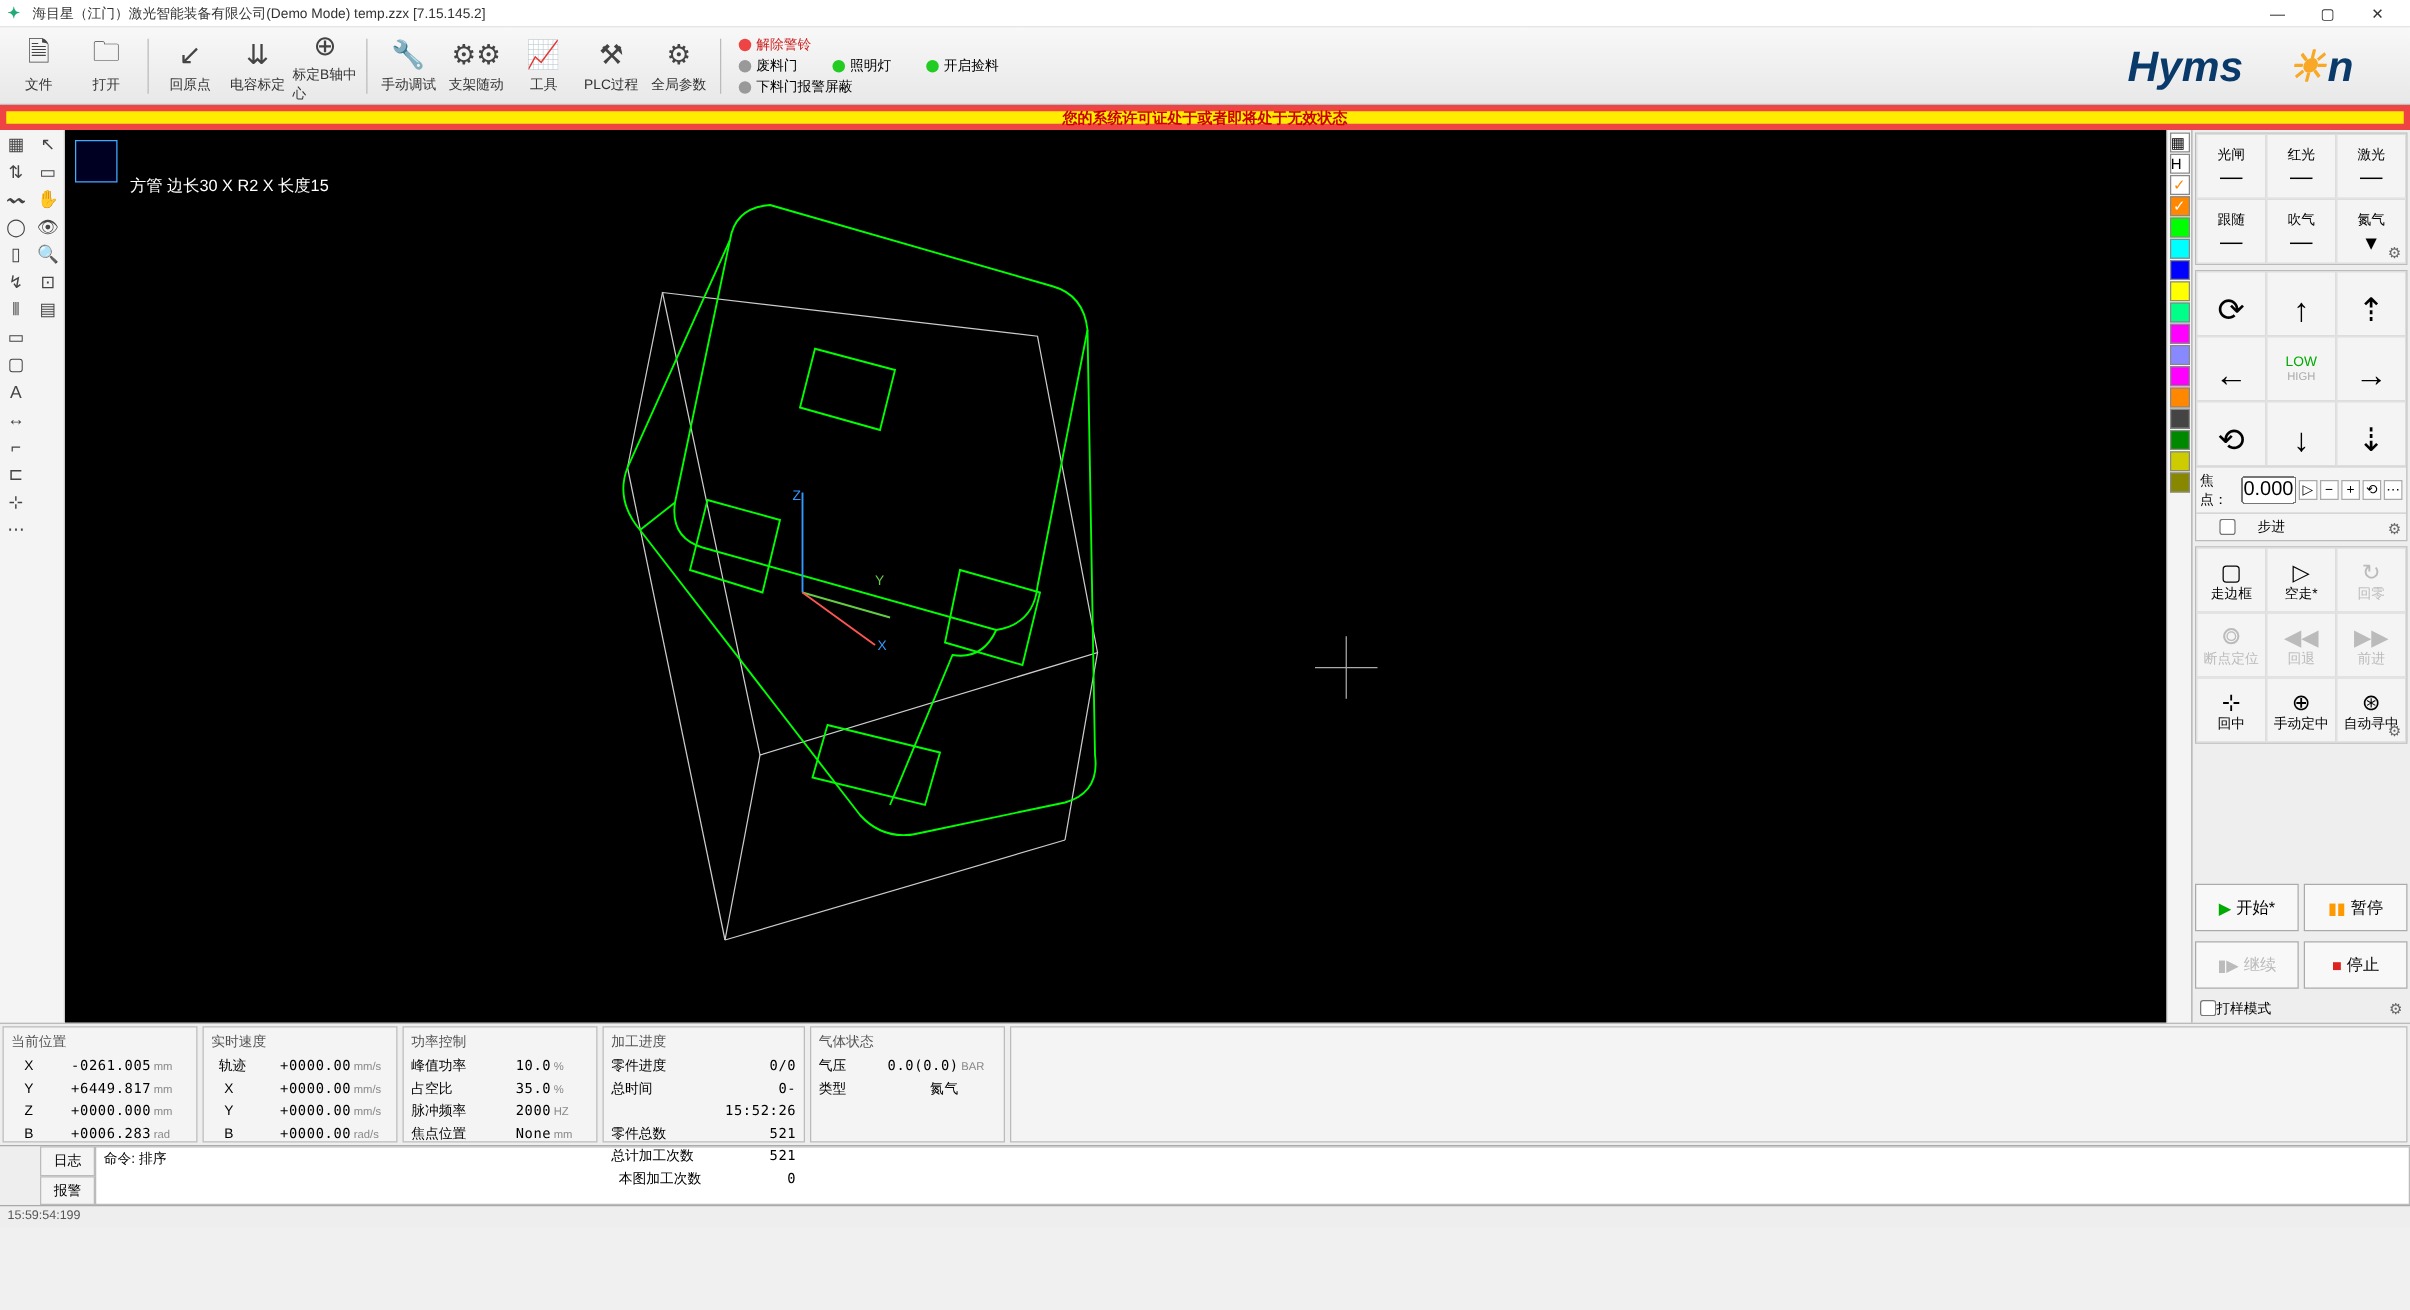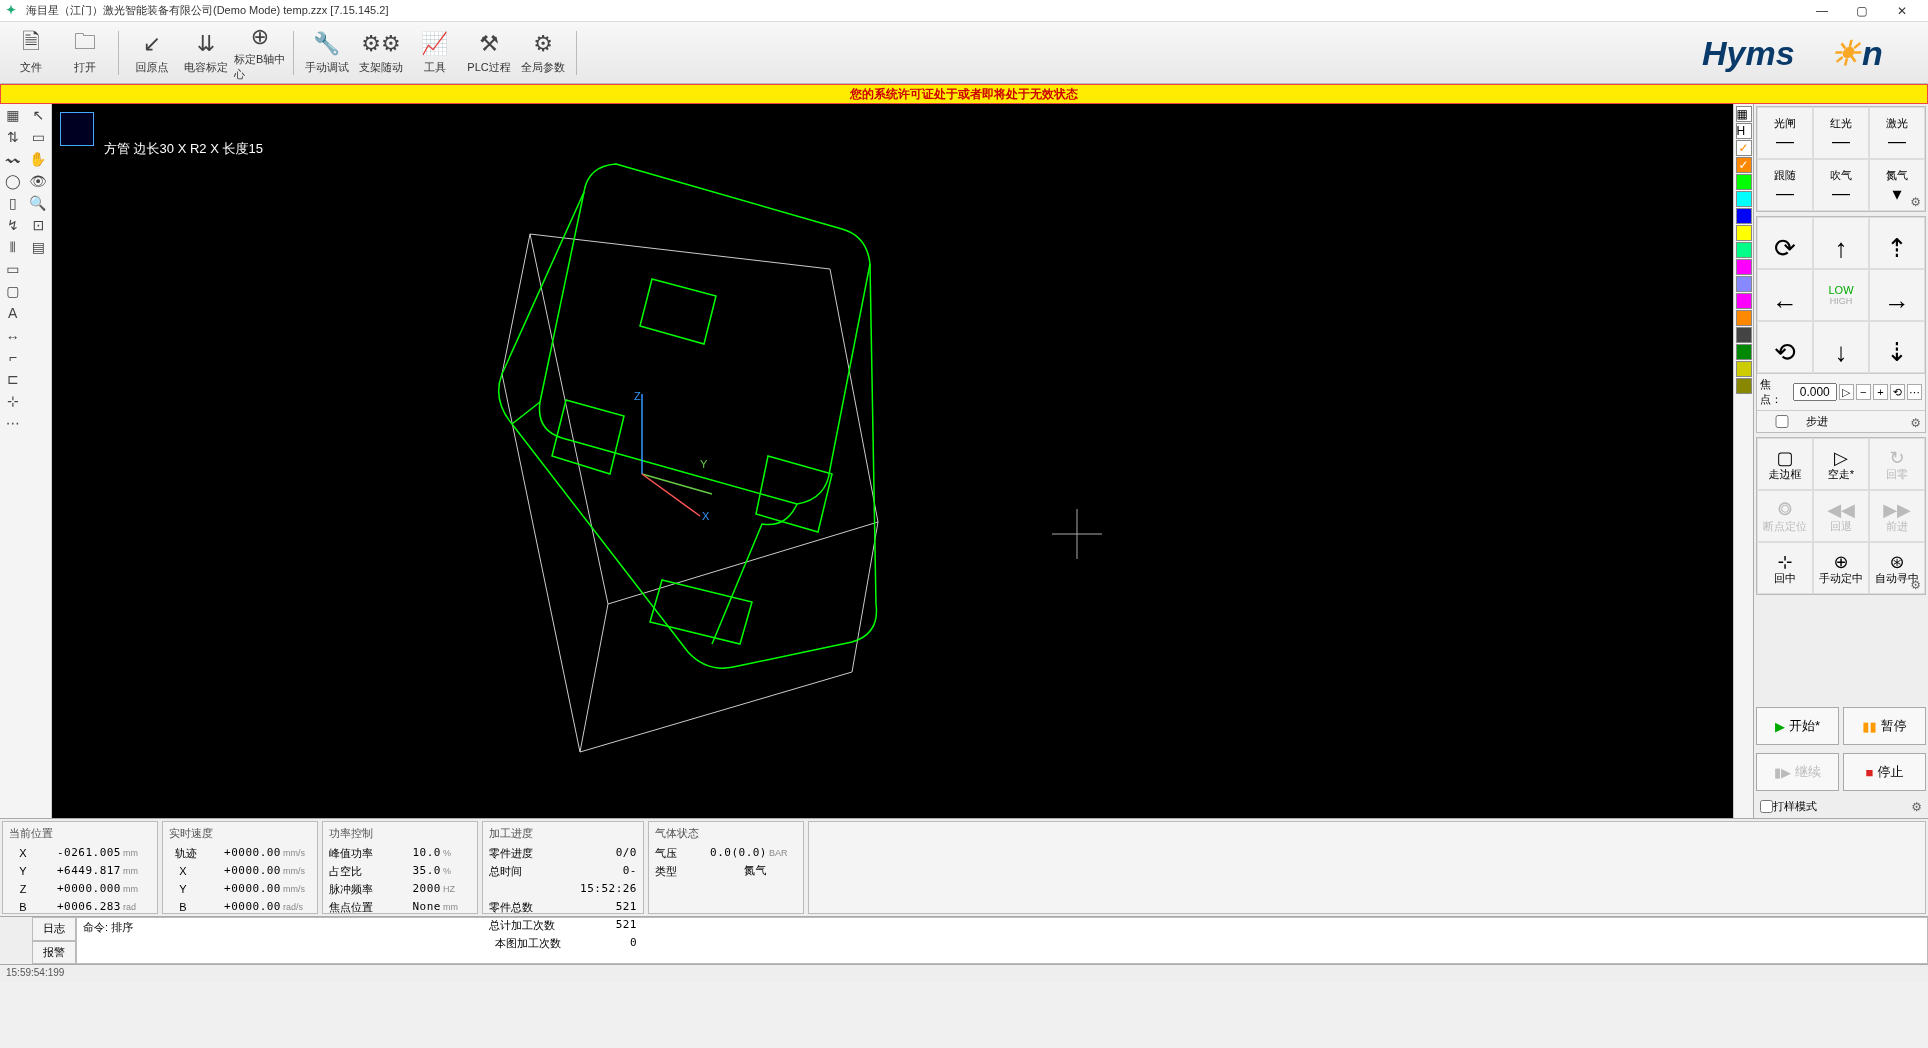--- a/index.html
+++ b/index.html
@@ -16,42 +16,42 @@
 .tbtn .lbl { font-size: 11px; color: #333; margin-top: 2px; }
 .tsep { width: 1px; height: 44px; background: #bbb; margin: 0 6px; }
 .status-group { display: flex; flex-direction: column; gap: 2px; margin-left: 8px; font-size: 11px; }
 .status-row { display: flex; align-items: center; gap: 4px; }
 .led { width: 10px; height: 10px; border-radius: 50%; display: inline-block; }
 .led.grey { background: #999; }
 .led.green { background: #2c2; }
 .led.red { background: #e44; }
 .logo { margin-left: auto; margin-right: 12px; display: flex; align-items: flex-start; text-decoration: underline; }
 
-.warnbar { height: 20px; background: #ffec00; border: 1px solid #ef4444; display: flex; align-items: center; justify-content: center; font-size: 12px; color: #c00; font-weight: bold; }
+.warnbar { height: 20px; background: #ffec00; border: 5px solid #ef4444; display: flex; align-items: center; justify-content: center; font-size: 12px; color: #c00; font-weight: bold; }
 
 .main { display: flex; height: 714px; }
 .ltools { width: 52px; background: #f4f4f4; border-right: 1px solid #ccc; display: flex; flex-direction: column; }
 .ltools .row { display: flex; }
 .ltools .tb { width: 26px; height: 22px; display: flex; align-items: center; justify-content: center; font-size: 14px; color: #444; cursor: pointer; }
 .canvas { flex: 1; background: #000; position: relative; }
 .canvas .shape-prev { position: absolute; top: 8px; left: 8px; width: 34px; height: 34px; border: 1px solid #4af; background: #002; }
 .canvas .shape-label { position: absolute; top: 36px; left: 52px; color: #fff; font-size: 13px; }
 .canvas svg { position: absolute; top: 0; left: 0; }
 .rcolors { width: 20px; background: #f4f4f4; border-left: 1px solid #ccc; display: flex; flex-direction: column; padding-top: 2px; gap: 1px; }
 .rcolors .cbox { width: 16px; height: 16px; margin: 0 auto; border: 1px solid #888; }
 
 .rpanel { width: 175px; background: #eee; border-left: 1px solid #aaa; display: flex; flex-direction: column; }
 .rpanel .sec { border: 1px solid #bbb; margin: 2px; background: #f4f4f4; position: relative; }
 .rpanel .grid3 { display: grid; grid-template-columns: repeat(3, 1fr); }
 .rpanel .cell { height: 52px; display: flex; flex-direction: column; align-items: center; justify-content: center; border: 1px solid #ddd; cursor: pointer; font-size: 11px; }
 .rpanel .cell .ci { font-size: 18px; height: 20px; }
 .rpanel .cell.big .ci { font-size: 26px; }
 .rpanel .gear { position: absolute; right: 4px; bottom: 2px; font-size: 12px; color: #666; }
 .rpanel .focusrow { display: flex; align-items: center; padding: 3px; font-size: 11px; gap: 2px; border-top: 1px solid #ccc; }
-.rpanel .focusrow input { width: 44px; font-size: 12px; text-align: center; }
+.rpanel .focusrow input { width: 44px; font-size: 16px; text-align: center; }
 .rpanel .focusrow .mini { width: 16px; height: 16px; border: 1px solid #aaa; text-align: center; line-height: 14px; background: #fff; }
 
 .rpanel .startrow { display: flex; gap: 4px; margin: 4px 2px; }
 .rpanel .startbtn { flex: 1; height: 38px; border: 1px solid #aaa; display: flex; align-items: center; justify-content: center; font-size: 13px; gap: 4px; background: #f8f8f8; }
 .rpanel .checkrow { padding: 4px 6px; font-size: 11px; display: flex; align-items: center; }
 
 .statusbar { height: 98px; background: #eee; border-top: 1px solid #aaa; display: flex; padding: 2px; gap: 4px; }
 .statusbar .panel { border: 1px solid #bbb; background: #f4f4f4; padding: 4px 6px; font-size: 11px; position: relative; }
 .statusbar .panel .hdr { font-size: 11px; color: #555; margin-bottom: 3px; }
 .statusbar .panel .row { display: flex; justify-content: space-between; line-height: 18px; }
@@ -116,20 +116,40 @@
     </div>
   <div class="tbtn">
       <span class="ico">⚒</span>
       <span class="lbl">PLC过程</span>
     </div>
   <div class="tbtn">
       <span class="ico">⚙</span>
       <span class="lbl">全局参数</span>
     </div>
   <div class="tsep"></div>
+  <div class="status-group">
+    <div class="status-row">
+        <span class="led red"></span>
+        <span style="color:#c22">解除警铃</span>
+      </div>
+    <div class="status-row">
+      <span class="led grey"></span>
+        <span>废料门</span>
+      <span style="width:20px"></span>
+      <span class="led green"></span>
+        <span>照明灯</span>
+      <span style="width:20px"></span>
+      <span class="led green"></span>
+        <span>开启捡料</span>
+    </div>
+    <div class="status-row">
+        <span class="led grey"></span>
+        <span>下料门报警屏蔽</span>
+      </div>
+  </div>
   <div class="logo">
     <svg width="210" height="44" viewBox="0 0 210 44">
         <text x="0" y="34" font-size="34" font-weight="bold" font-style="italic" fill="#0a3a6a">Hyms</text>
         <text x="128" y="34" font-size="34" font-weight="bold" font-style="italic" fill="#f9a825">☀</text>
         <text x="160" y="34" font-size="34" font-weight="bold" font-style="italic" fill="#0a3a6a">n</text>
       </svg>
   </div>
 </div>
 
 <div class="warnbar">

